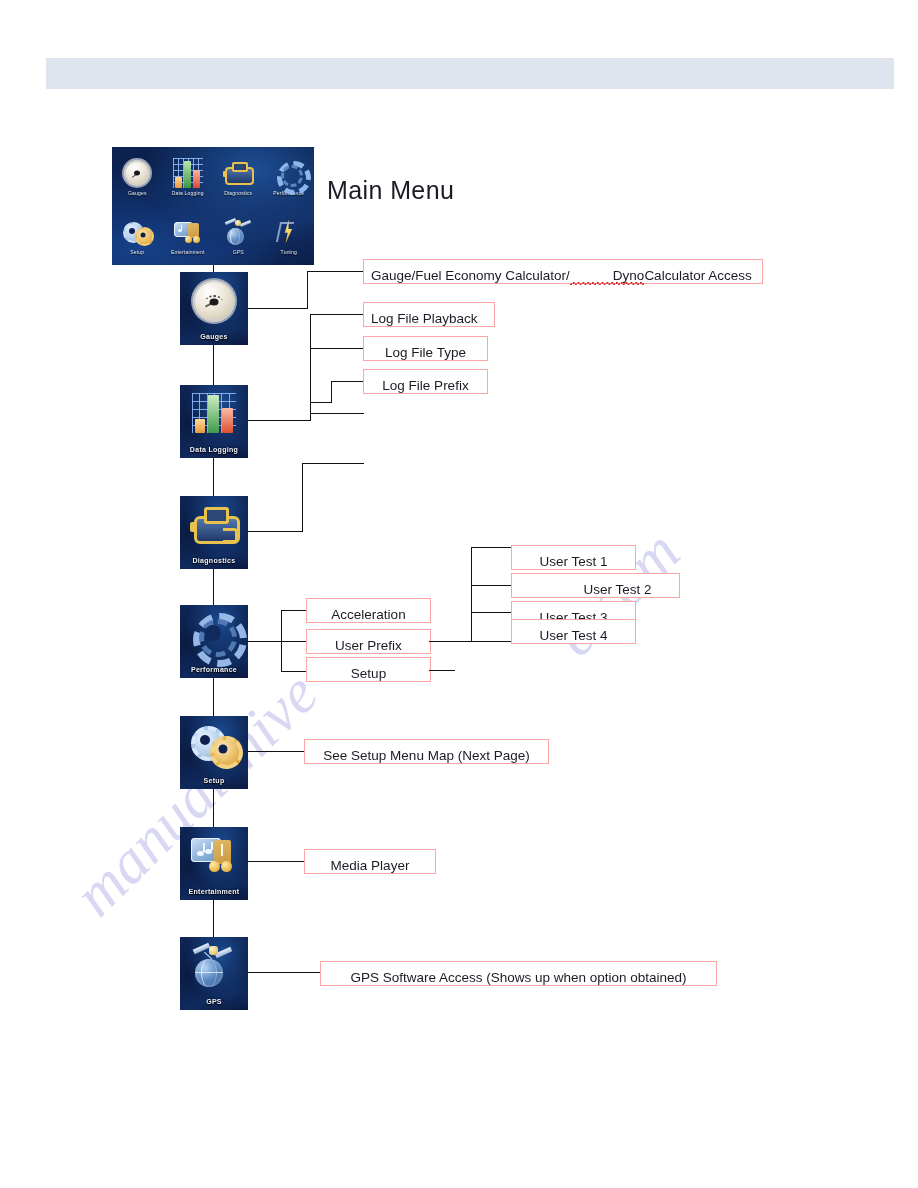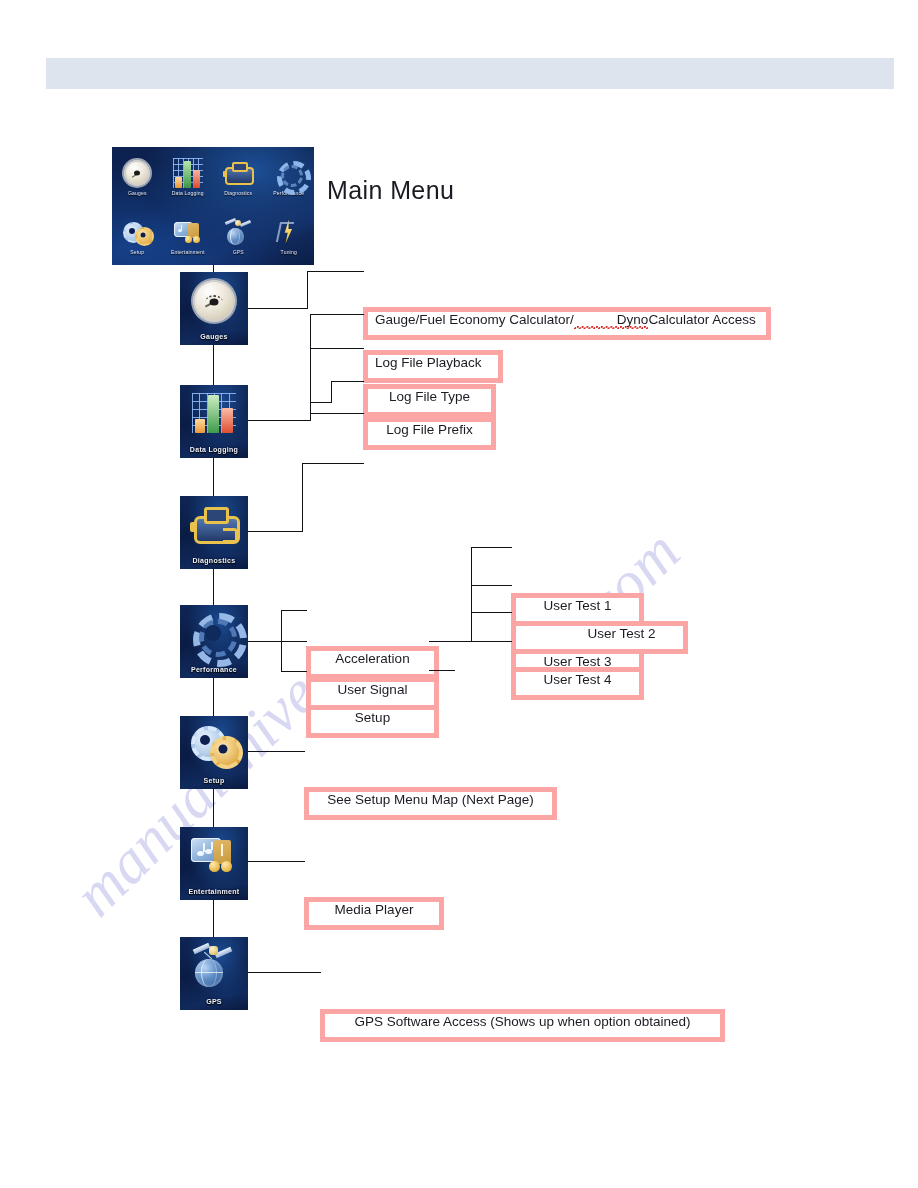--- a/index.html
+++ b/index.html
@@ -65,25 +65,24 @@
   }
   .tile .t-art{position:absolute;left:50%;top:6px;transform:translateX(-50%);width:48px;height:46px;}
   .tile .t-label{
     position:absolute;left:0;right:0;bottom:5px;text-align:center;
     color:#eef3ff;font-size:7px;font-weight:bold;letter-spacing:.3px;
     text-shadow:0 1px 1px #000,0 0 2px #000;
   }
 
   
   .fbox{
-    position:absolute;border:5px solid #fca5a5;background:#fff;
-    display:flex;align-items:flex-start;justify-content:center;
+    position:absolute;border:1px solid #fca5a5;background:#fff;
+    display:flex;align-items:flex-end;justify-content:center;
     font-size:13.5px;color:#1b1b24;white-space:nowrap;
     font-family:"Liberation Sans", sans-serif;
-    margin-top:48px;
   }
   .fbox.lead{justify-content:flex-start;padding-left:7px;}
 
   
   .sq{position:relative;padding-left:43px;}
   .sq::after{
     content:"";position:absolute;left:0;right:0;bottom:-2px;height:3px;
     background-image:
       radial-gradient(circle at 1.2px 2.4px, #d62b2b 1px, rgba(0,0,0,0) 1.2px),
       radial-gradient(circle at 3.6px .7px, #d62b2b 1px, rgba(0,0,0,0) 1.2px);
@@ -384,21 +383,21 @@
   <div class="ln lnh" style="left:248px;top:641px;width:34px;"></div>
   <div class="ln lnv" style="left:281px;top:610px;height:62px;"></div>
 
   <div class="ln lnh" style="left:281px;top:610px;width:26px;"></div>
   <div class="fbox" style="left:306px;top:598px;width:123px;height:23px;">
     <span>Acceleration</span>
   </div>
 
   <div class="ln lnh" style="left:281px;top:641px;width:26px;"></div>
   <div class="fbox" style="left:306px;top:629px;width:123px;height:23px;">
-    <span>User Signal</span>
+    <span>User Prefix</span>
   </div>
 
   <div class="ln lnh" style="left:281px;top:671px;width:26px;"></div>
   <div class="fbox" style="left:306px;top:657px;width:123px;height:23px;">
     <span>Setup</span>
   </div>
 
   <div class="ln lnh" style="left:429px;top:641px;width:43px;"></div>
   <div class="ln lnv" style="left:471px;top:547px;height:95px;"></div>
 

